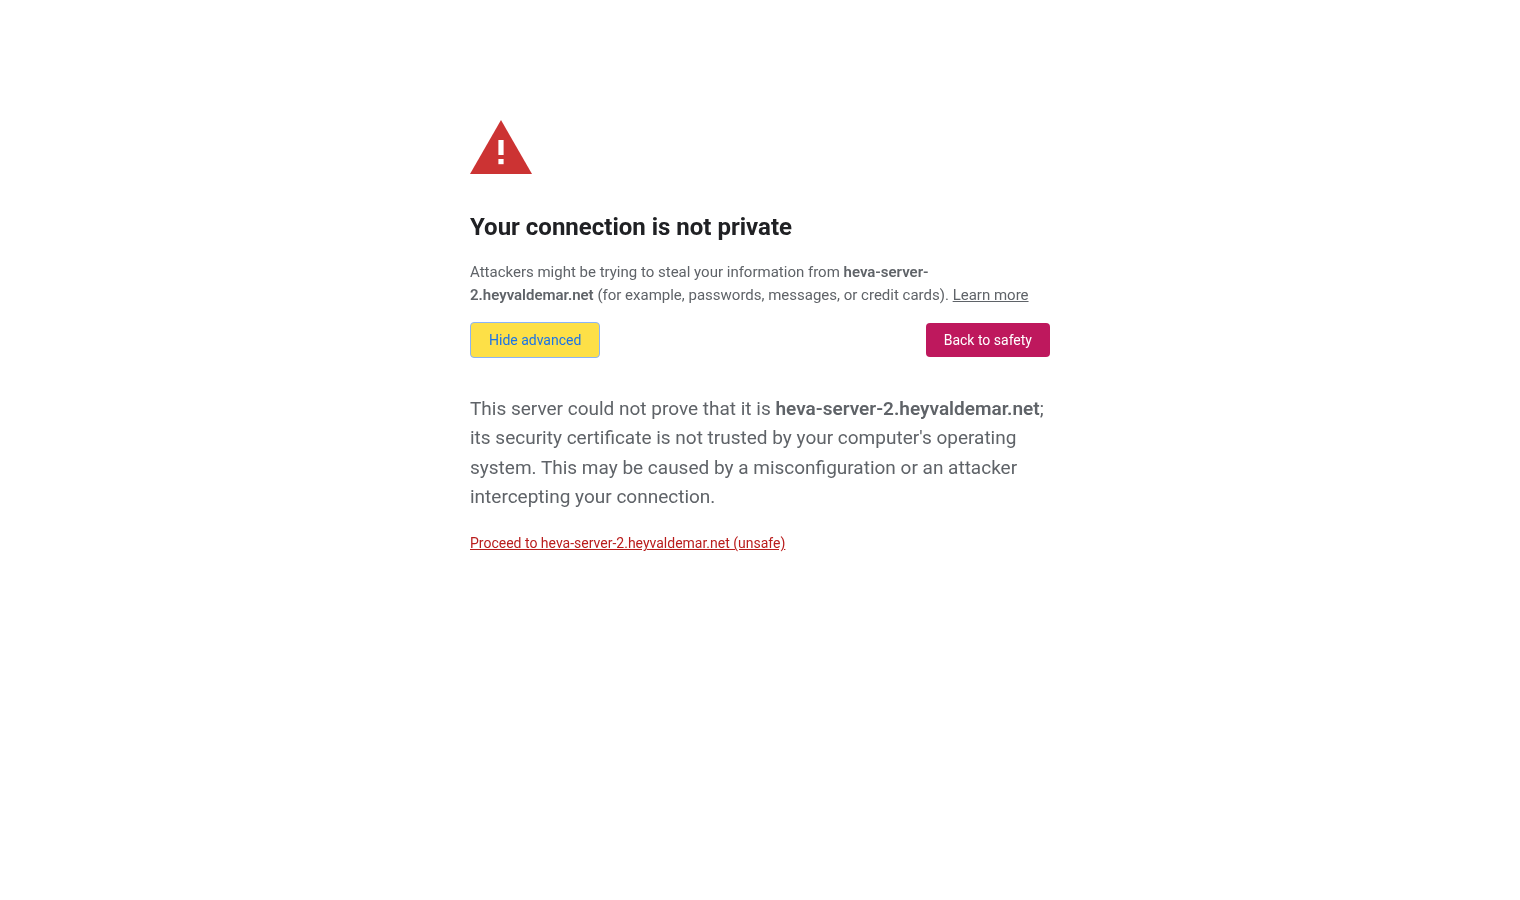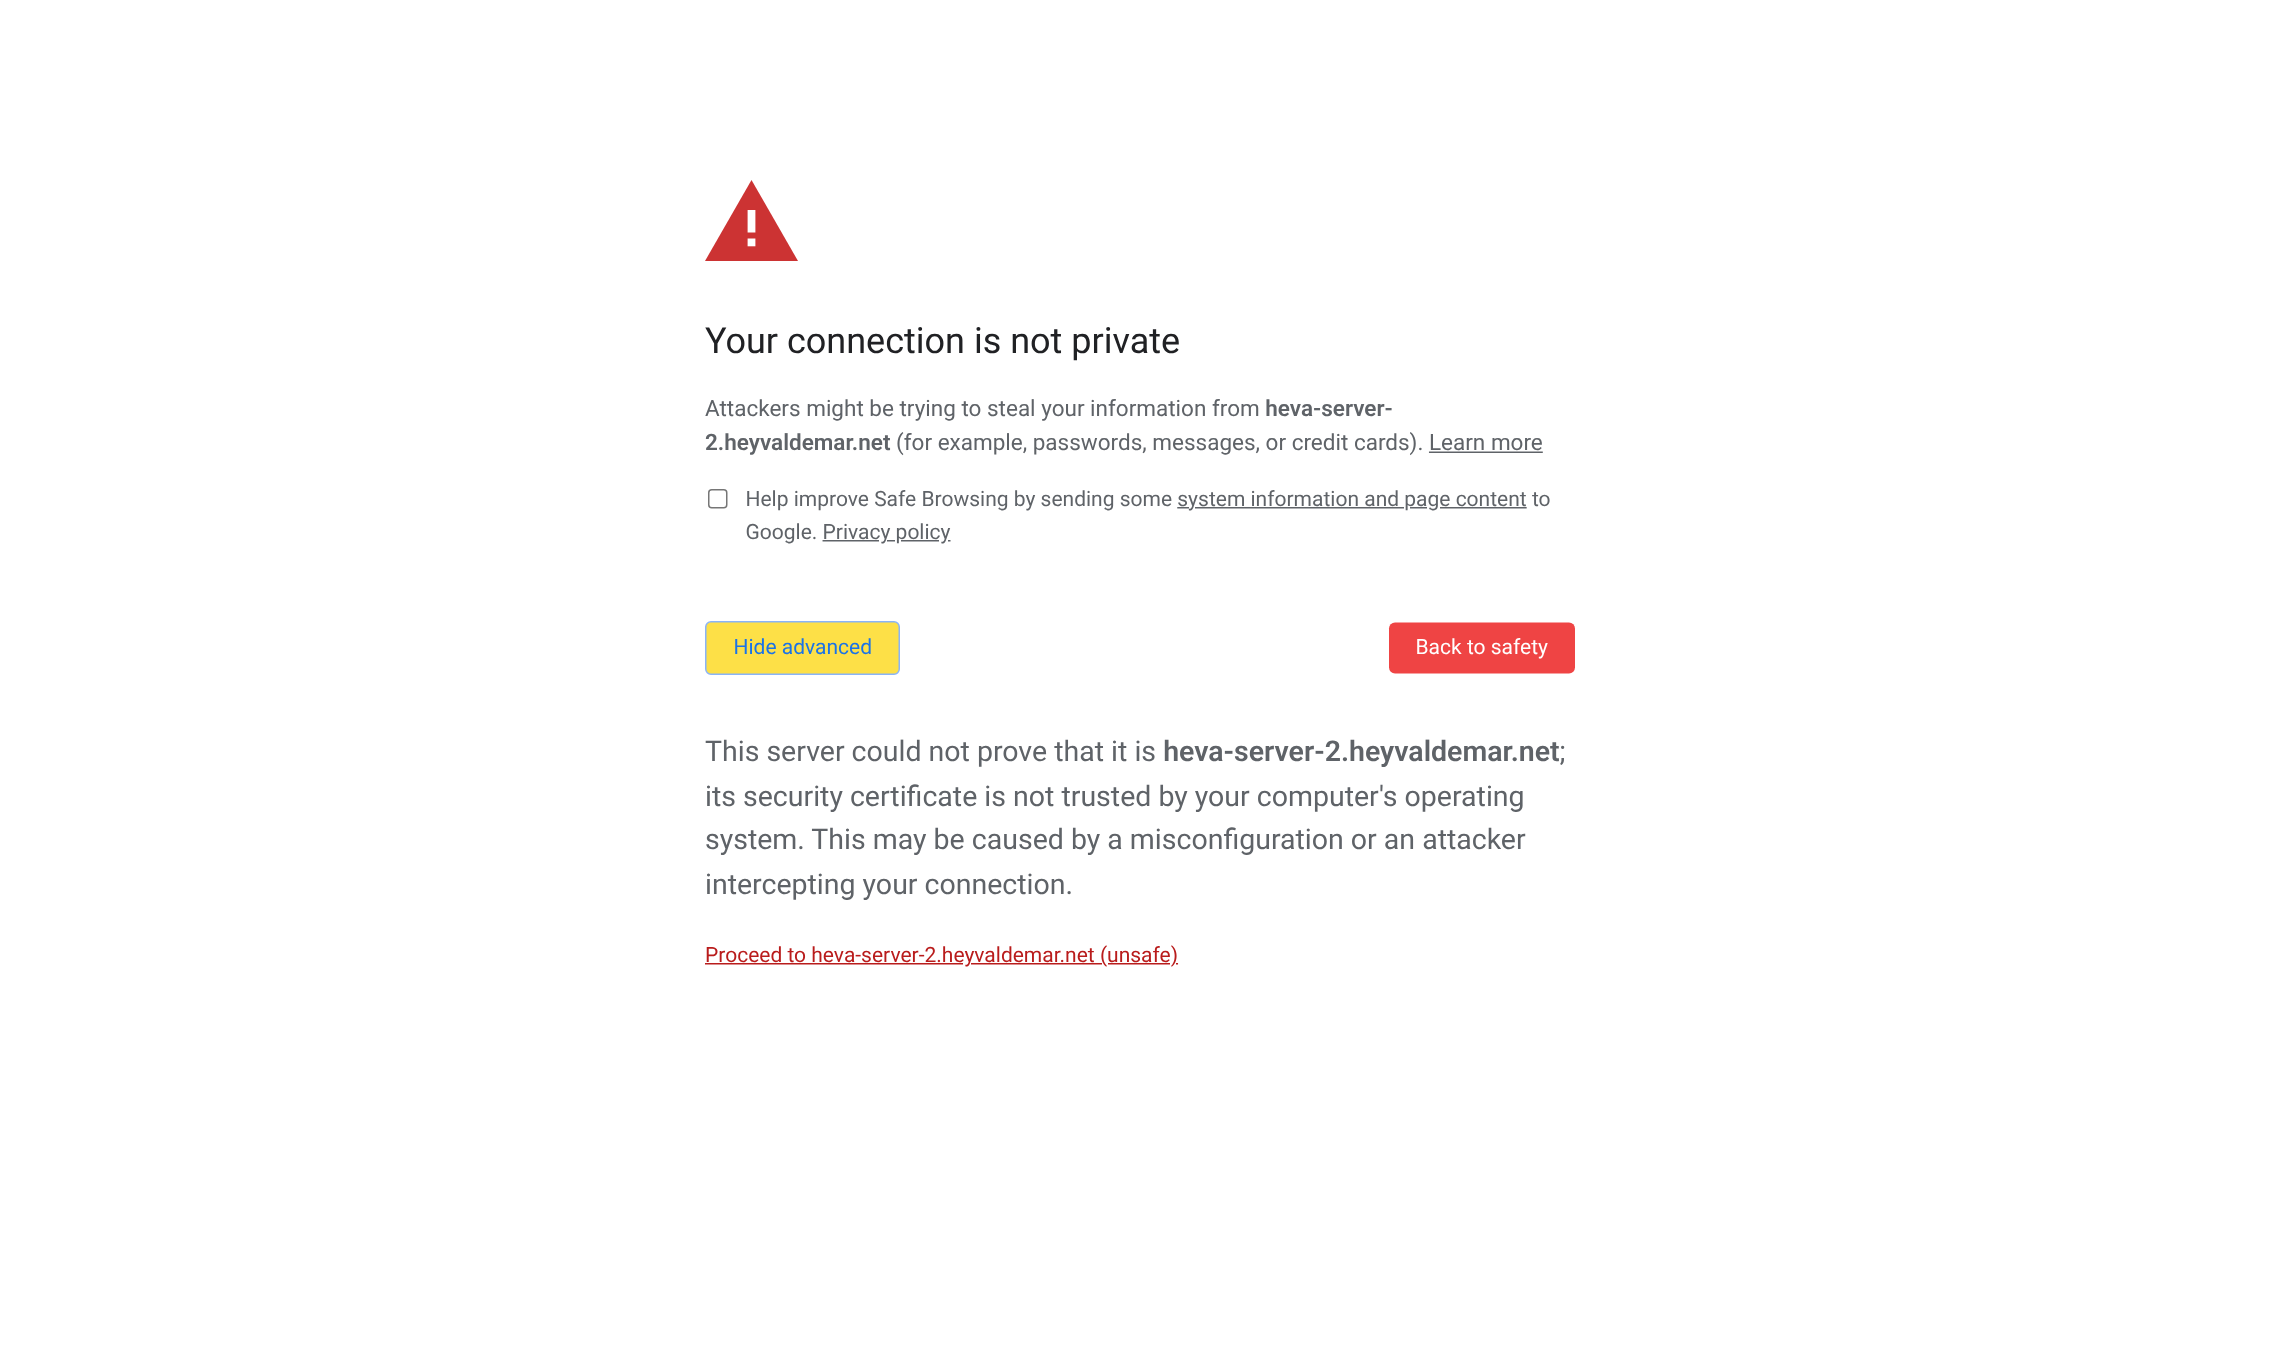--- a/index.html
+++ b/index.html
@@ -15,21 +15,21 @@
       width: 580px;
       margin: 0 auto;
       padding-top: 120px;
     }
     .warning-icon {
       margin-bottom: 38px;
     }
     .warning-icon svg { display: block; }
     h1.title {
       font-size: 24px;
-      font-weight: 400;
+      font-weight: 700;
       color: #202124;
       margin: 15px 0 18px 0;
       line-height: 1.3;
     }
     p.description {
       font-size: 15px;
       color: #5f6368;
       margin: 0 0 14px 0;
       line-height: 1.55;
     }
@@ -72,21 +72,21 @@
       background: #fde047;
       color: #1a73e8;
       border: 1px solid #8ab4f8;
       border-radius: 4px;
       font-size: 14px;
       padding: 9px 18px;
       cursor: pointer;
       font-family: inherit;
     }
     button.primary {
-      background: #ef4444;
+      background: #be185d;
       color: #ffffff;
       border: none;
       border-radius: 4px;
       font-size: 14px;
       padding: 9px 18px;
       cursor: pointer;
       font-family: inherit;
     }
     .advanced-block p {
       font-size: 19px;
@@ -115,26 +115,20 @@
     </svg>
   </div>
 
   <h1 class="title">Your connection is not private</h1>
 
   <p class="description">
     <span>Attackers might be trying to steal your information from </span><strong>heva-server-2.heyvaldemar.net</strong><span> (for example, passwords, messages, or credit cards). </span><a class="inline-link">Learn more</a>
   </p>
 
 
-  <div class="optin-row">
-    <input type="checkbox" style="">
-    <div class="optin-text">
-      <span>Help improve Safe Browsing by sending some </span><a class="inline-link">system information and page content</a><span> to Google. </span><a class="inline-link">Privacy policy</a>
-    </div>
-  </div>
 
   <div class="button-row">
     <button class="secondary">Hide advanced</button>
     <button class="primary">Back to safety</button>
   </div>
 
   <div class="advanced-block">
     <p>
       <span>This server could not prove that it is </span><strong>heva-server-2.heyvaldemar.net</strong><span>; its security certificate is not trusted by your computer's operating system. This may be caused by a misconfiguration or an attacker intercepting your connection.</span>
     </p>

